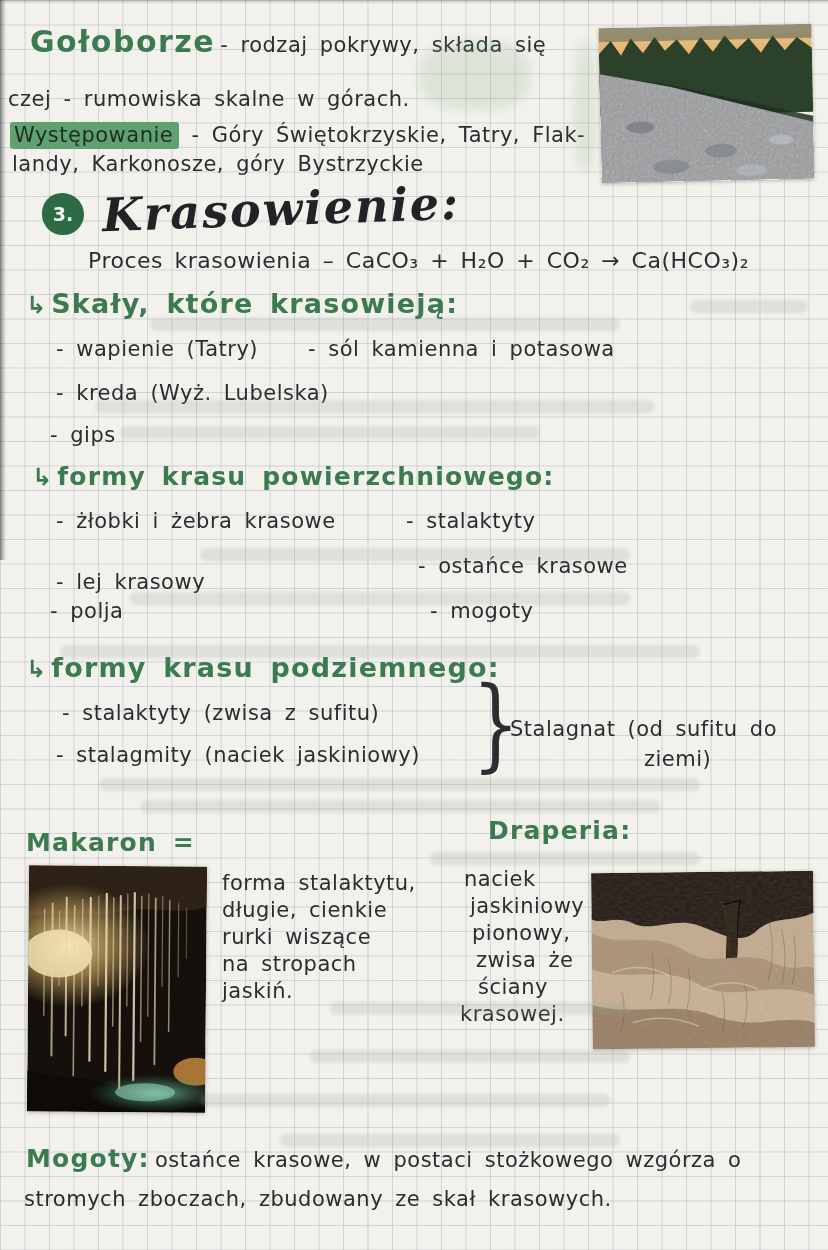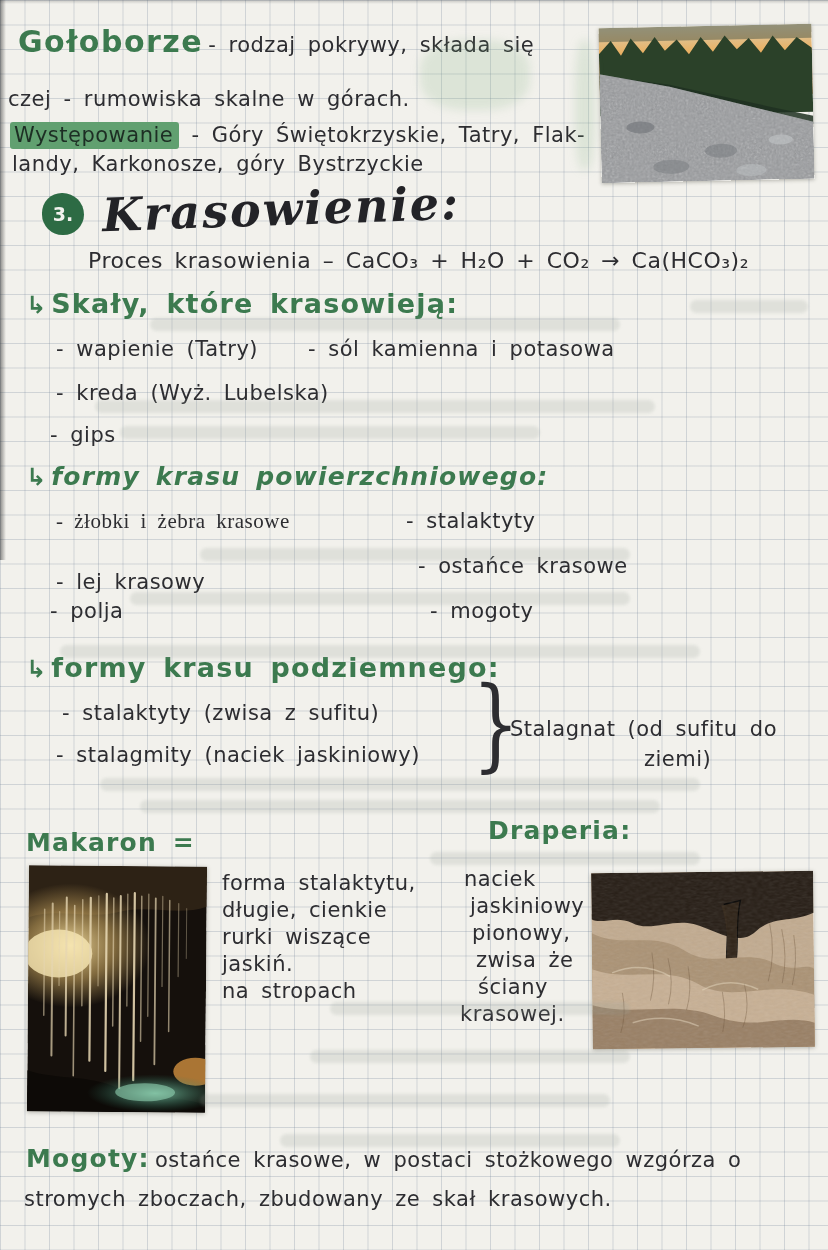--- a/index.html
+++ b/index.html
@@ -40,21 +40,21 @@
   .edge-top{left:0;top:0;width:100%;height:4px;background:linear-gradient(to bottom, rgba(60,60,60,.25), rgba(60,60,60,0));}
 </style>
 </head>
 <body>
 
 <div class="page">
 
   <div class="edge-left abs"></div>
   <div class="edge-top abs"></div>
 
-  <div class="abs" style="left:18px;top:24px;width:580px;">
+  <div class="abs" style="left:30px;top:24px;width:580px;">
     <span class="green-title">Gołoborze</span>
     <span class="hand">- rodzaj pokrywy, składa się</span>
   </div>
   <div class="abs hand" style="left:8px;top:86px;">czej - rumowiska skalne w górach.</div>
 
   <div class="abs hand" style="left:10px;top:122px;width:673px;">
     <span class="highlight">Występowanie</span>
     <span>- Góry Świętokrzyskie, Tatry, Flak-</span>
   </div>
   <div class="abs hand" style="left:12px;top:151px;">landy, Karkonosze, góry Bystrzyckie</div>
@@ -99,25 +99,25 @@
 
   <div class="abs" style="left:26px;top:288px;">
     <span class="arrow">↳</span>
     <span class="green-head" style="font-size:27px;">Skały, które krasowieją:</span>
   </div>
   <div class="abs hand" style="left:56px;top:336px;">- wapienie (Tatry)</div>
   <div class="abs hand" style="left:308px;top:336px;">- sól kamienna i potasowa</div>
   <div class="abs hand" style="left:56px;top:380px;">- kreda (Wyż. Lubelska)</div>
   <div class="abs hand" style="left:50px;top:422px;">- gips</div>
 
-  <div class="abs" style="left:26px;top:462px;font-style:italic;">
+  <div class="abs" style="left:32px;top:462px;">
     <span class="arrow">↳</span>
     <span class="green-head">formy krasu powierzchniowego:</span>
   </div>
-  <div class="abs hand" style="left:56px;top:508px;font-family:Liberation Serif, serif;">- żłobki i żebra krasowe</div>
+  <div class="abs hand" style="left:56px;top:508px;">- żłobki i żebra krasowe</div>
   <div class="abs hand" style="left:406px;top:508px;">- stalaktyty</div>
   <div class="abs hand" style="left:56px;top:553px;margin-top:16px;">- lej krasowy</div>
   <div class="abs hand" style="left:418px;top:553px;">- ostańce krasowe</div>
   <div class="abs hand" style="left:50px;top:598px;">- polja</div>
   <div class="abs hand" style="left:430px;top:598px;">- mogoty</div>
 
   <div class="abs" style="left:26px;top:652px;">
     <span class="arrow">↳</span>
     <span class="green-head" style="font-size:27px;">formy krasu podziemnego:</span>
   </div>
@@ -173,22 +173,22 @@
       <ellipse cx="168" cy="205" rx="22" ry="14" fill="#cf8f3e" opacity="0.8"></ellipse>
       <ellipse cx="128" cy="227" rx="68" ry="19" fill="url(#tealG)" opacity="0.9"></ellipse>
       <ellipse cx="118" cy="226" rx="30" ry="9" fill="#8fd0b0" opacity="0.6"></ellipse>
     </svg>
   </div>
 
   <div class="abs hand" style="left:222px;top:870px;">
     <div>forma stalaktytu,</div>
     <div>długie, cienkie</div>
     <div>rurki wiszące</div>
+    <div>na stropach</div>
     <div>jaskiń.</div>
-    <div>na stropach</div>
   </div>
 
   <div class="abs hand" style="left:464px;top:866px;">
     <div>naciek</div>
     <div style="margin-left:6px;">jaskiniowy</div>
     <div style="margin-left:8px;">pionowy,</div>
     <div style="margin-left:12px;">zwisa że</div>
     <div style="margin-left:14px;">ściany</div>
     <div style="margin-left:-4px;">krasowej.</div>
   </div>

